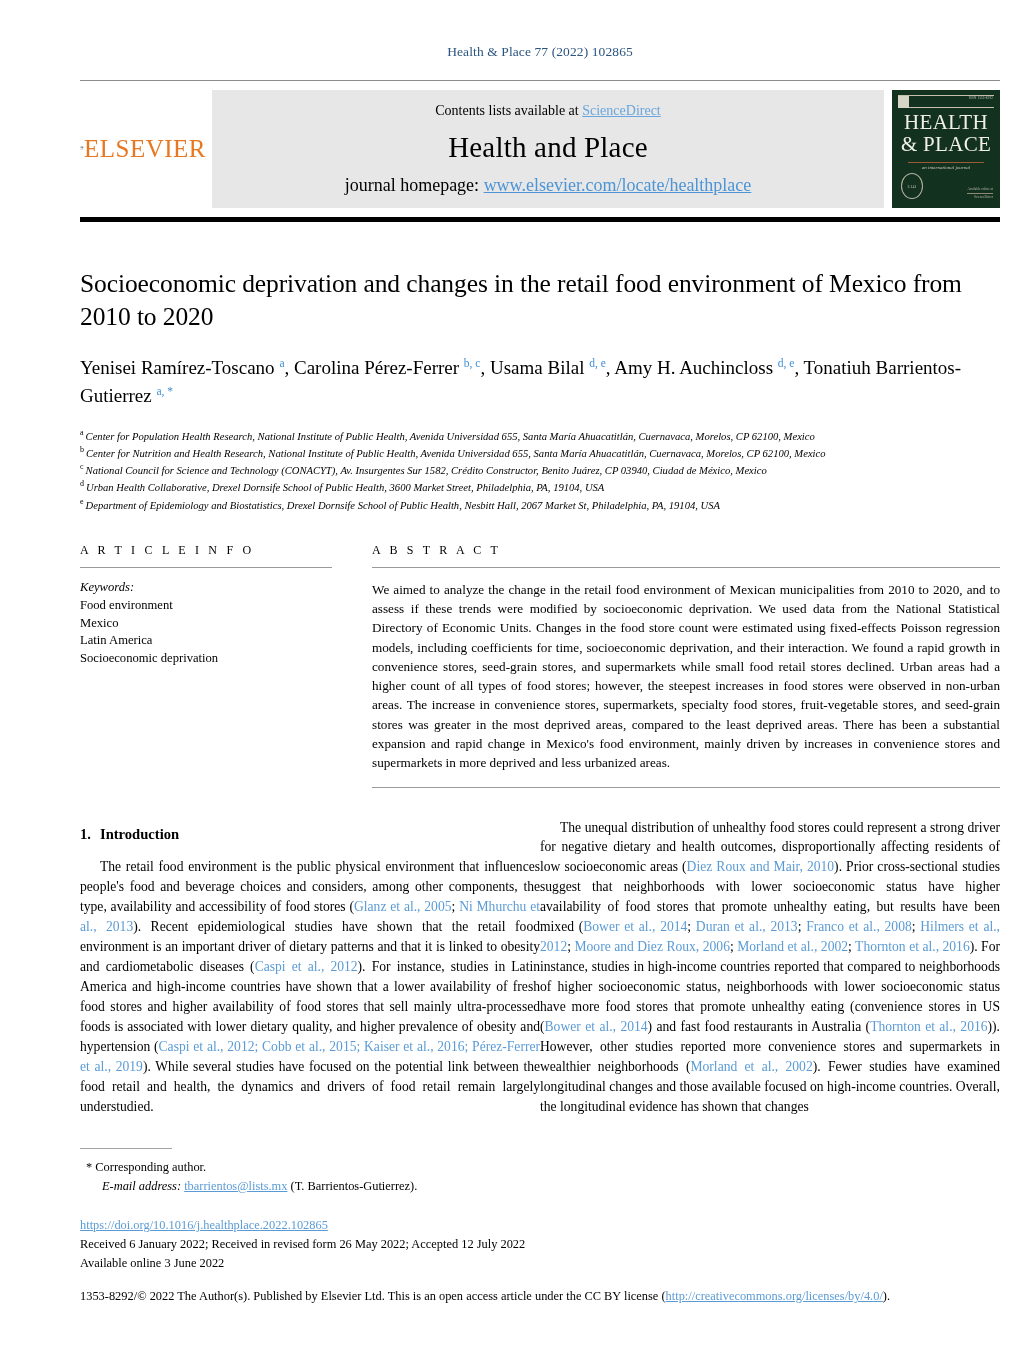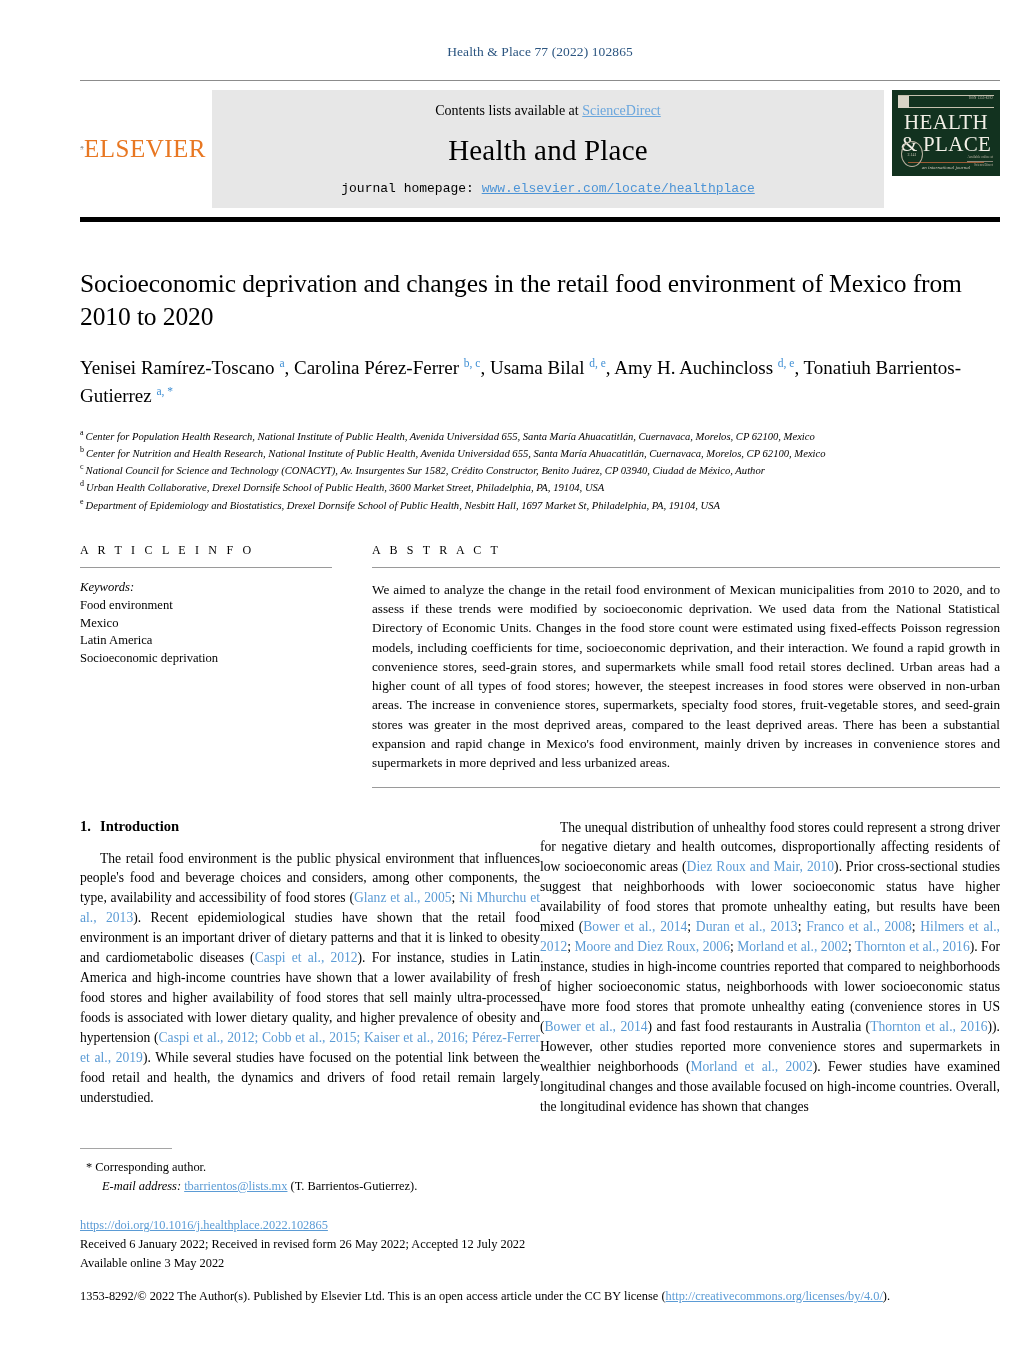--- a/index.html
+++ b/index.html
@@ -71,29 +71,29 @@
     height: 118px;
   }
   .contents-line { font-size: 14px; }
   .sd-link { color: #6aa6dd; }
   .journal-title {
     font-size: 29px;
     line-height: 1;
     letter-spacing: .2px;
   }
   .homepage-line {
-    font-family: Liberation Mono, monospace;
-    font-size: 13px;
+    font-family: Liberation Serif, serif;
+    font-size: 18px;
   }
   .homepage-link { color: #4d94d6; }
 
   .cover {
     flex: 0 0 108px;
     width: 108px;
-    height: 86px;
+    height: 118px;
     background: #12321f;
     position: relative;
     overflow: hidden;
     font-family: "Liberation Serif", "DejaVu Serif", serif;
   }
   .cover-topbar {
     position: absolute; top: 5px; left: 6px; right: 6px; height: 13px;
     border-top: 1px solid #c6c0ae; border-bottom: 1px solid #c6c0ae;
   }
   .cover-els {
@@ -188,20 +188,21 @@
     font-size: 13.2px;
     line-height: 1.46;
     text-align: justify;
   }
   .abstract-rule-bottom { margin-top: 14px; border-top: 1px solid #9a9a9a; }
 
   
   .body-cols {
     margin-top: 30px;
     display: flex;
+    align-items: flex-end;
   }
   .bcol { flex: 1 1 0; }
   h2.sec-title {
     font-size: 14.6px;
     font-weight: bold;
     margin: 0 0 14px 0;
   }
   h2.sec-title .num { margin-right: 9px; }
   p.para {
     margin: 0 0 0 0;
@@ -297,23 +298,23 @@
   </div>
 
   <div class="thick-rule"></div>
 
   <div class="title-block">
     <h1 class="paper-title">Socioeconomic deprivation and changes in the retail food environment of Mexico from 2010 to 2020</h1>
     <div class="authors">Yenisei Ramírez-Toscano <sup class="aff-mark">a</sup>, Carolina Pérez-Ferrer <sup class="aff-mark">b, c</sup>, Usama Bilal <sup class="aff-mark">d, e</sup>, Amy H. Auchincloss <sup class="aff-mark">d, e</sup>, Tonatiuh Barrientos-Gutierrez <sup class="aff-mark">a, *</sup></div>
     <div class="affiliations">
       <div><span class="sup">a</span><span>Center for Population Health Research, National Institute of Public Health, Avenida Universidad 655, Santa María Ahuacatitlán, Cuernavaca, Morelos, CP 62100, Mexico</span></div>
       <div><span class="sup">b</span><span>Center for Nutrition and Health Research, National Institute of Public Health, Avenida Universidad 655, Santa María Ahuacatitlán, Cuernavaca, Morelos, CP 62100, Mexico</span></div>
-      <div><span class="sup">c</span><span>National Council for Science and Technology (CONACYT), Av. Insurgentes Sur 1582, Crédito Constructor, Benito Juárez, CP 03940, Ciudad de México, Author</span></div>
+      <div><span class="sup">c</span><span>National Council for Science and Technology (CONACYT), Av. Insurgentes Sur 1582, Crédito Constructor, Benito Juárez, CP 03940, Ciudad de México, Mexico</span></div>
       <div><span class="sup">d</span><span>Urban Health Collaborative, Drexel Dornsife School of Public Health, 3600 Market Street, Philadelphia, PA, 19104, USA</span></div>
-      <div><span class="sup">e</span><span>Department of Epidemiology and Biostatistics, Drexel Dornsife School of Public Health, Nesbitt Hall, 1697 Market St, Philadelphia, PA, 19104, USA</span></div>
+      <div><span class="sup">e</span><span>Department of Epidemiology and Biostatistics, Drexel Dornsife School of Public Health, Nesbitt Hall, 2067 Market St, Philadelphia, PA, 19104, USA</span></div>
     </div>
   </div>
 
   <div class="info-abstract">
     <div class="col-info">
       <div class="sec-head">A R T I C L E   I N F O</div>
       <div class="hr-thin"></div>
       <div class="kw-wrap">
         <div class="kw-label">Keywords:</div>
         <div>Food environment</div>
@@ -350,20 +351,20 @@
       <span>Corresponding author.</span>
     </div>
     <div class="foot-note" style="padding-left:22px;text-indent:0;">
       <span class="em">E-mail address:</span>
       <a class="foot-link" href="#">tbarrientos@lists.mx</a>
       <span>(T. Barrientos-Gutierrez).</span>
     </div>
     <div class="foot-meta">
       <div><a class="doi-link" href="#">https://doi.org/10.1016/j.healthplace.2022.102865</a></div>
       <div>Received 6 January 2022; Received in revised form 26 May 2022; Accepted 12 July 2022</div>
-      <div>Available online 3 May 2022</div>
+      <div>Available online 3 June 2022</div>
     </div>
     <div class="foot-license">
       <span>1353-8292/© 2022 The Author(s).  Published by Elsevier Ltd.  This is an open access article under the CC BY license (</span><a class="foot-link" href="#">http://creativecommons.org/licenses/by/4.0/</a><span>).</span>
     </div>
   </div>
 
 </div>
 
 </body></html>

